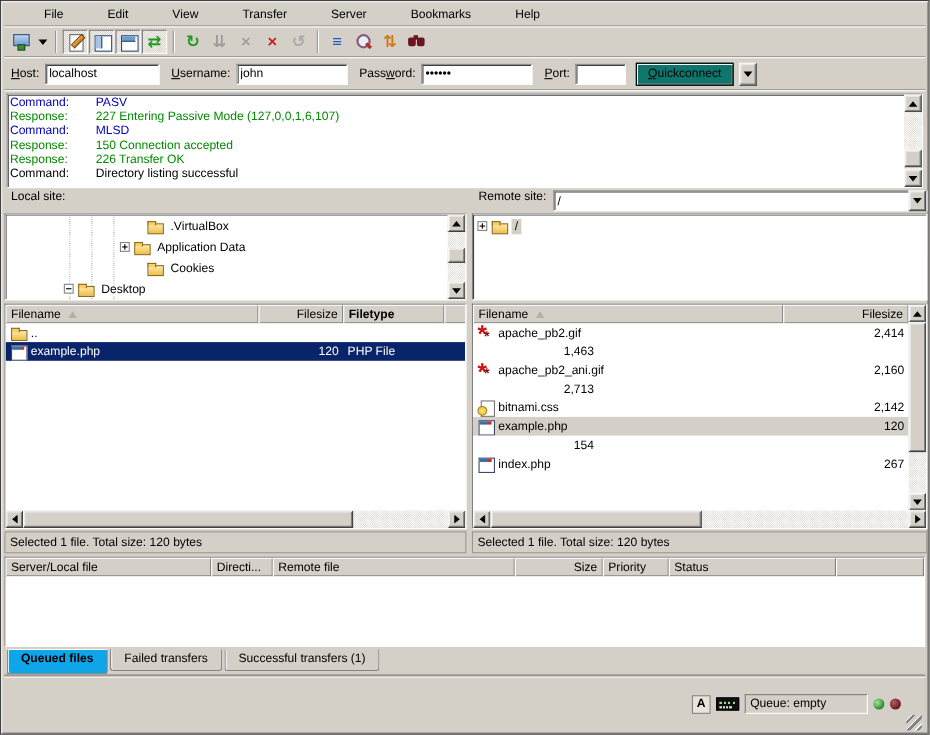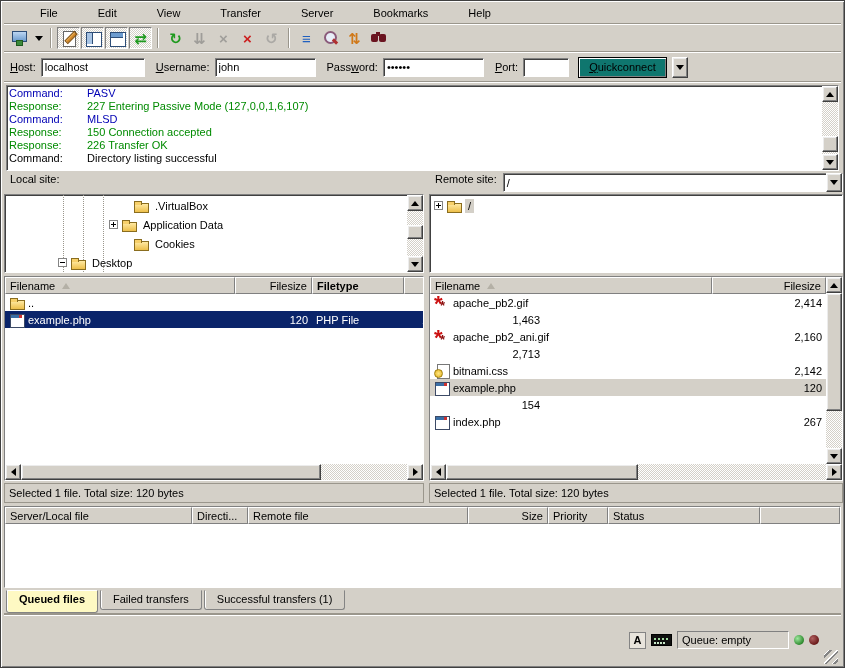--- a/index.html
+++ b/index.html
@@ -149,21 +149,21 @@
 
   
   .queue-box { margin-top:3px; flex:0 0 82px; height:82px; border:1px solid; border-color:#808080 #fff #fff #808080; box-shadow:inset 1px 1px 0 #404040;
     background:#fff; display:flex; flex-direction:column; overflow:hidden; }
   .queue-body { flex:1; background:#fff; }
 
   
   .tabs { margin-top:2px; height:24px; flex:0 0 24px; display:flex; align-items:flex-start; padding-left:2px; gap:2px; }
   .tab { height:20px; padding:2px 12px 0 12px; background:#d4d0c8; border:1px solid #848484; border-top:1px solid #d4d0c8;
     border-radius:0 0 3px 3px; box-shadow:inset 1px 0 0 #fff; white-space:nowrap; }
-  .tab.active { height:23px; background:#fef9c3; font-weight:bold; border-top:1px solid #fff; }
+  .tab.active { height:23px; background:#0ea5e9; font-weight:bold; border-top:1px solid #fff; }
 
   
   .statusbar { margin-top:1px; border-top:1px solid #fff; box-shadow:0 -2px 0 #9a968c; flex:1; display:flex; align-items:center;
     justify-content:flex-end; gap:5px; padding:0 3px 0 0; position:relative; }
   .ascii-box { width:17px; height:17px; border:1px solid #848484; background:#e8e4dc; display:flex; align-items:center; justify-content:center;
     font-weight:bold; font-size:11px; }
   .speed-badge { width:21px; height:12px; background:#101010; border:1px solid #000; position:relative; }
   .speed-badge::before { content:""; position:absolute; left:2px; top:3px; width:16px; height:2px;
     background:repeating-linear-gradient(90deg,#9fd89f 0 2px,transparent 2px 4px); }
   .speed-badge::after { content:""; position:absolute; left:2px; top:7px; width:12px; height:2px;

